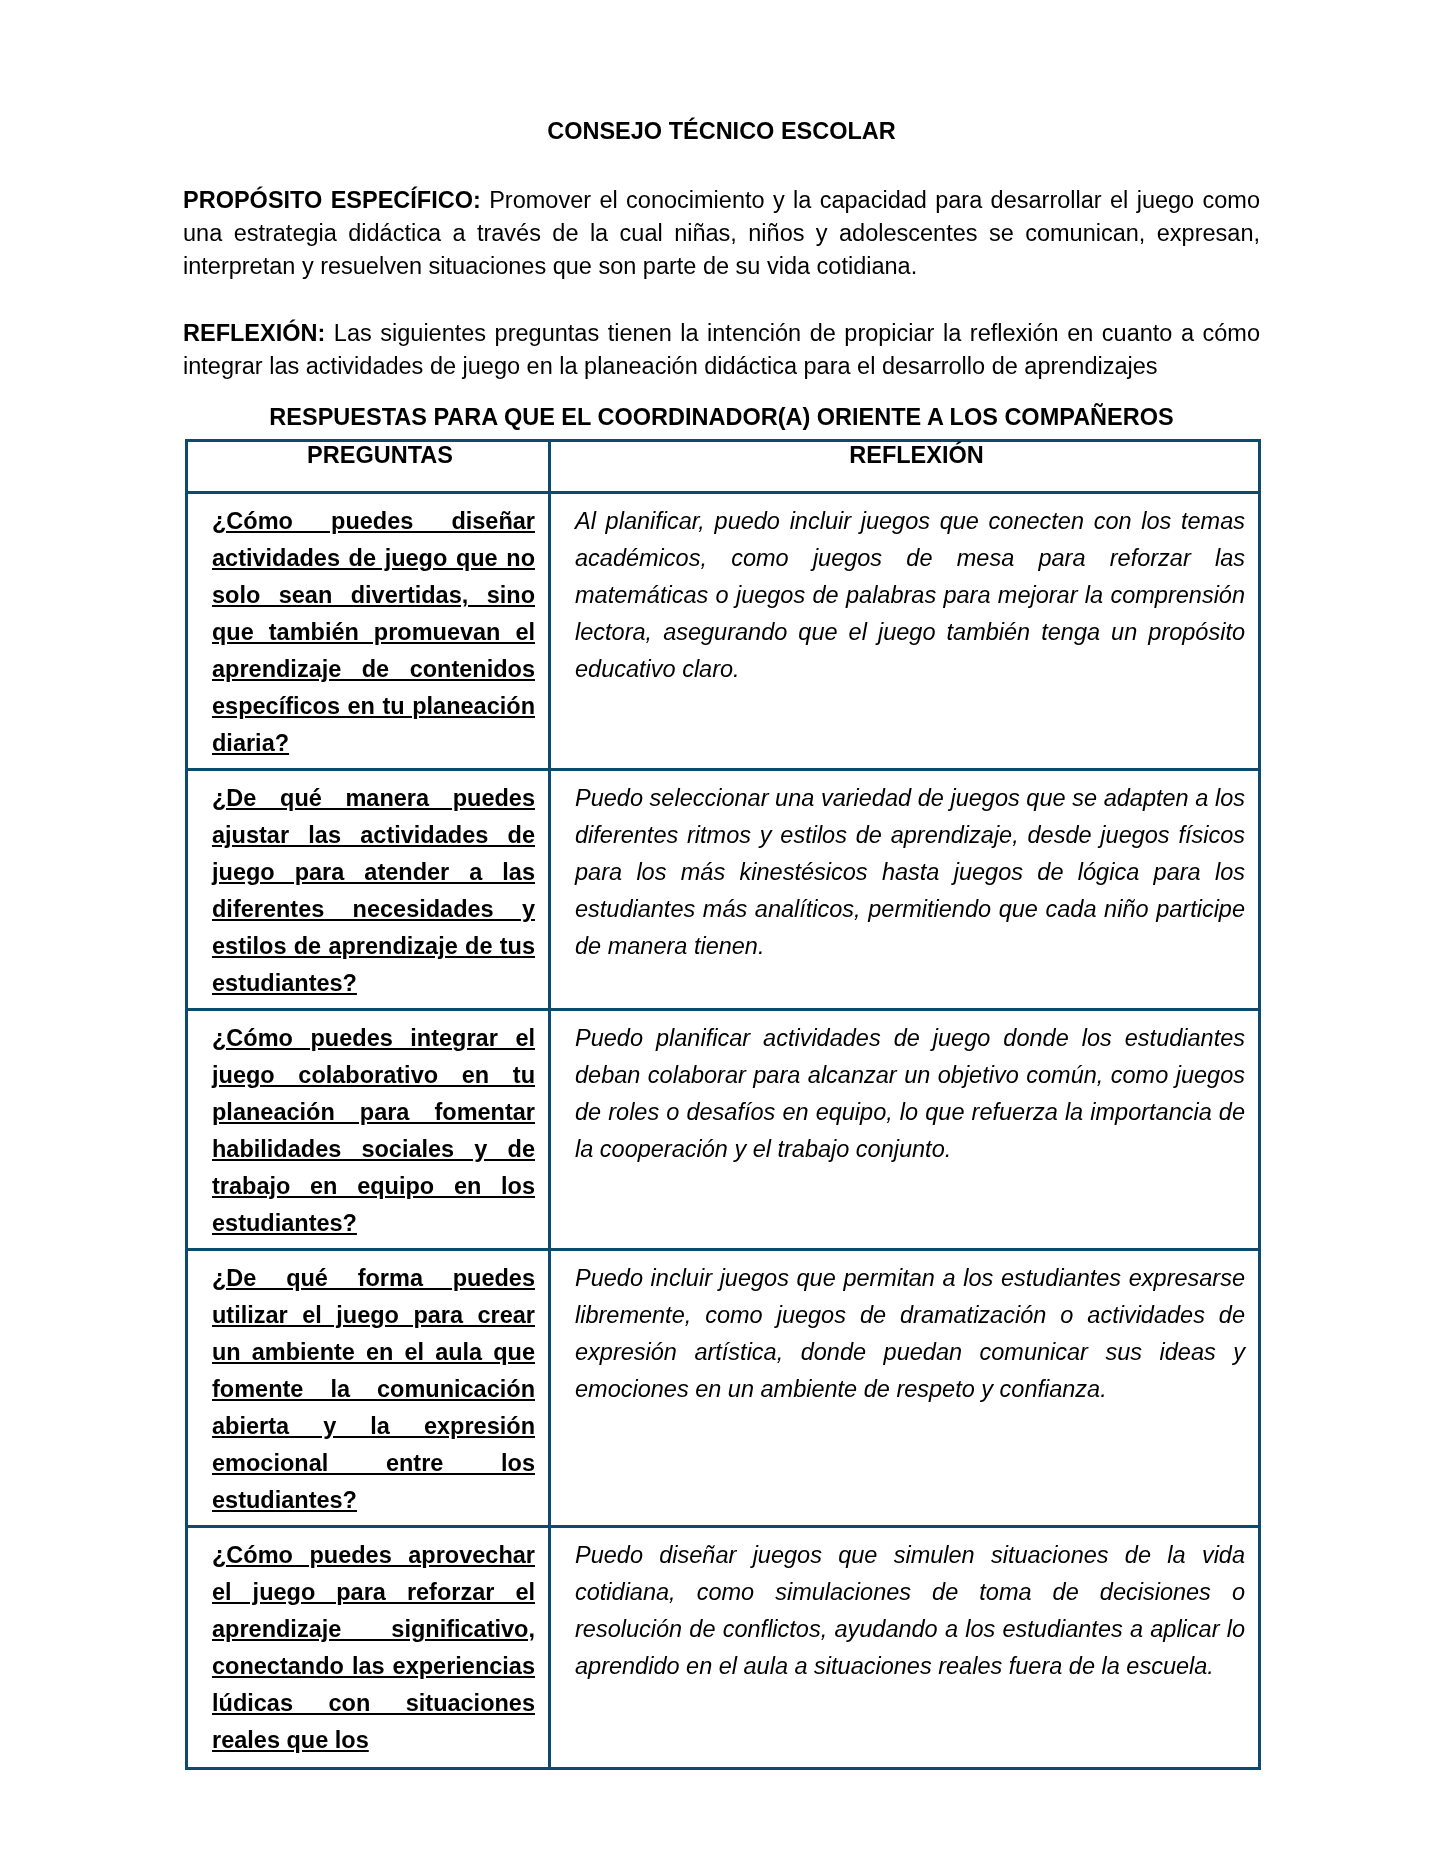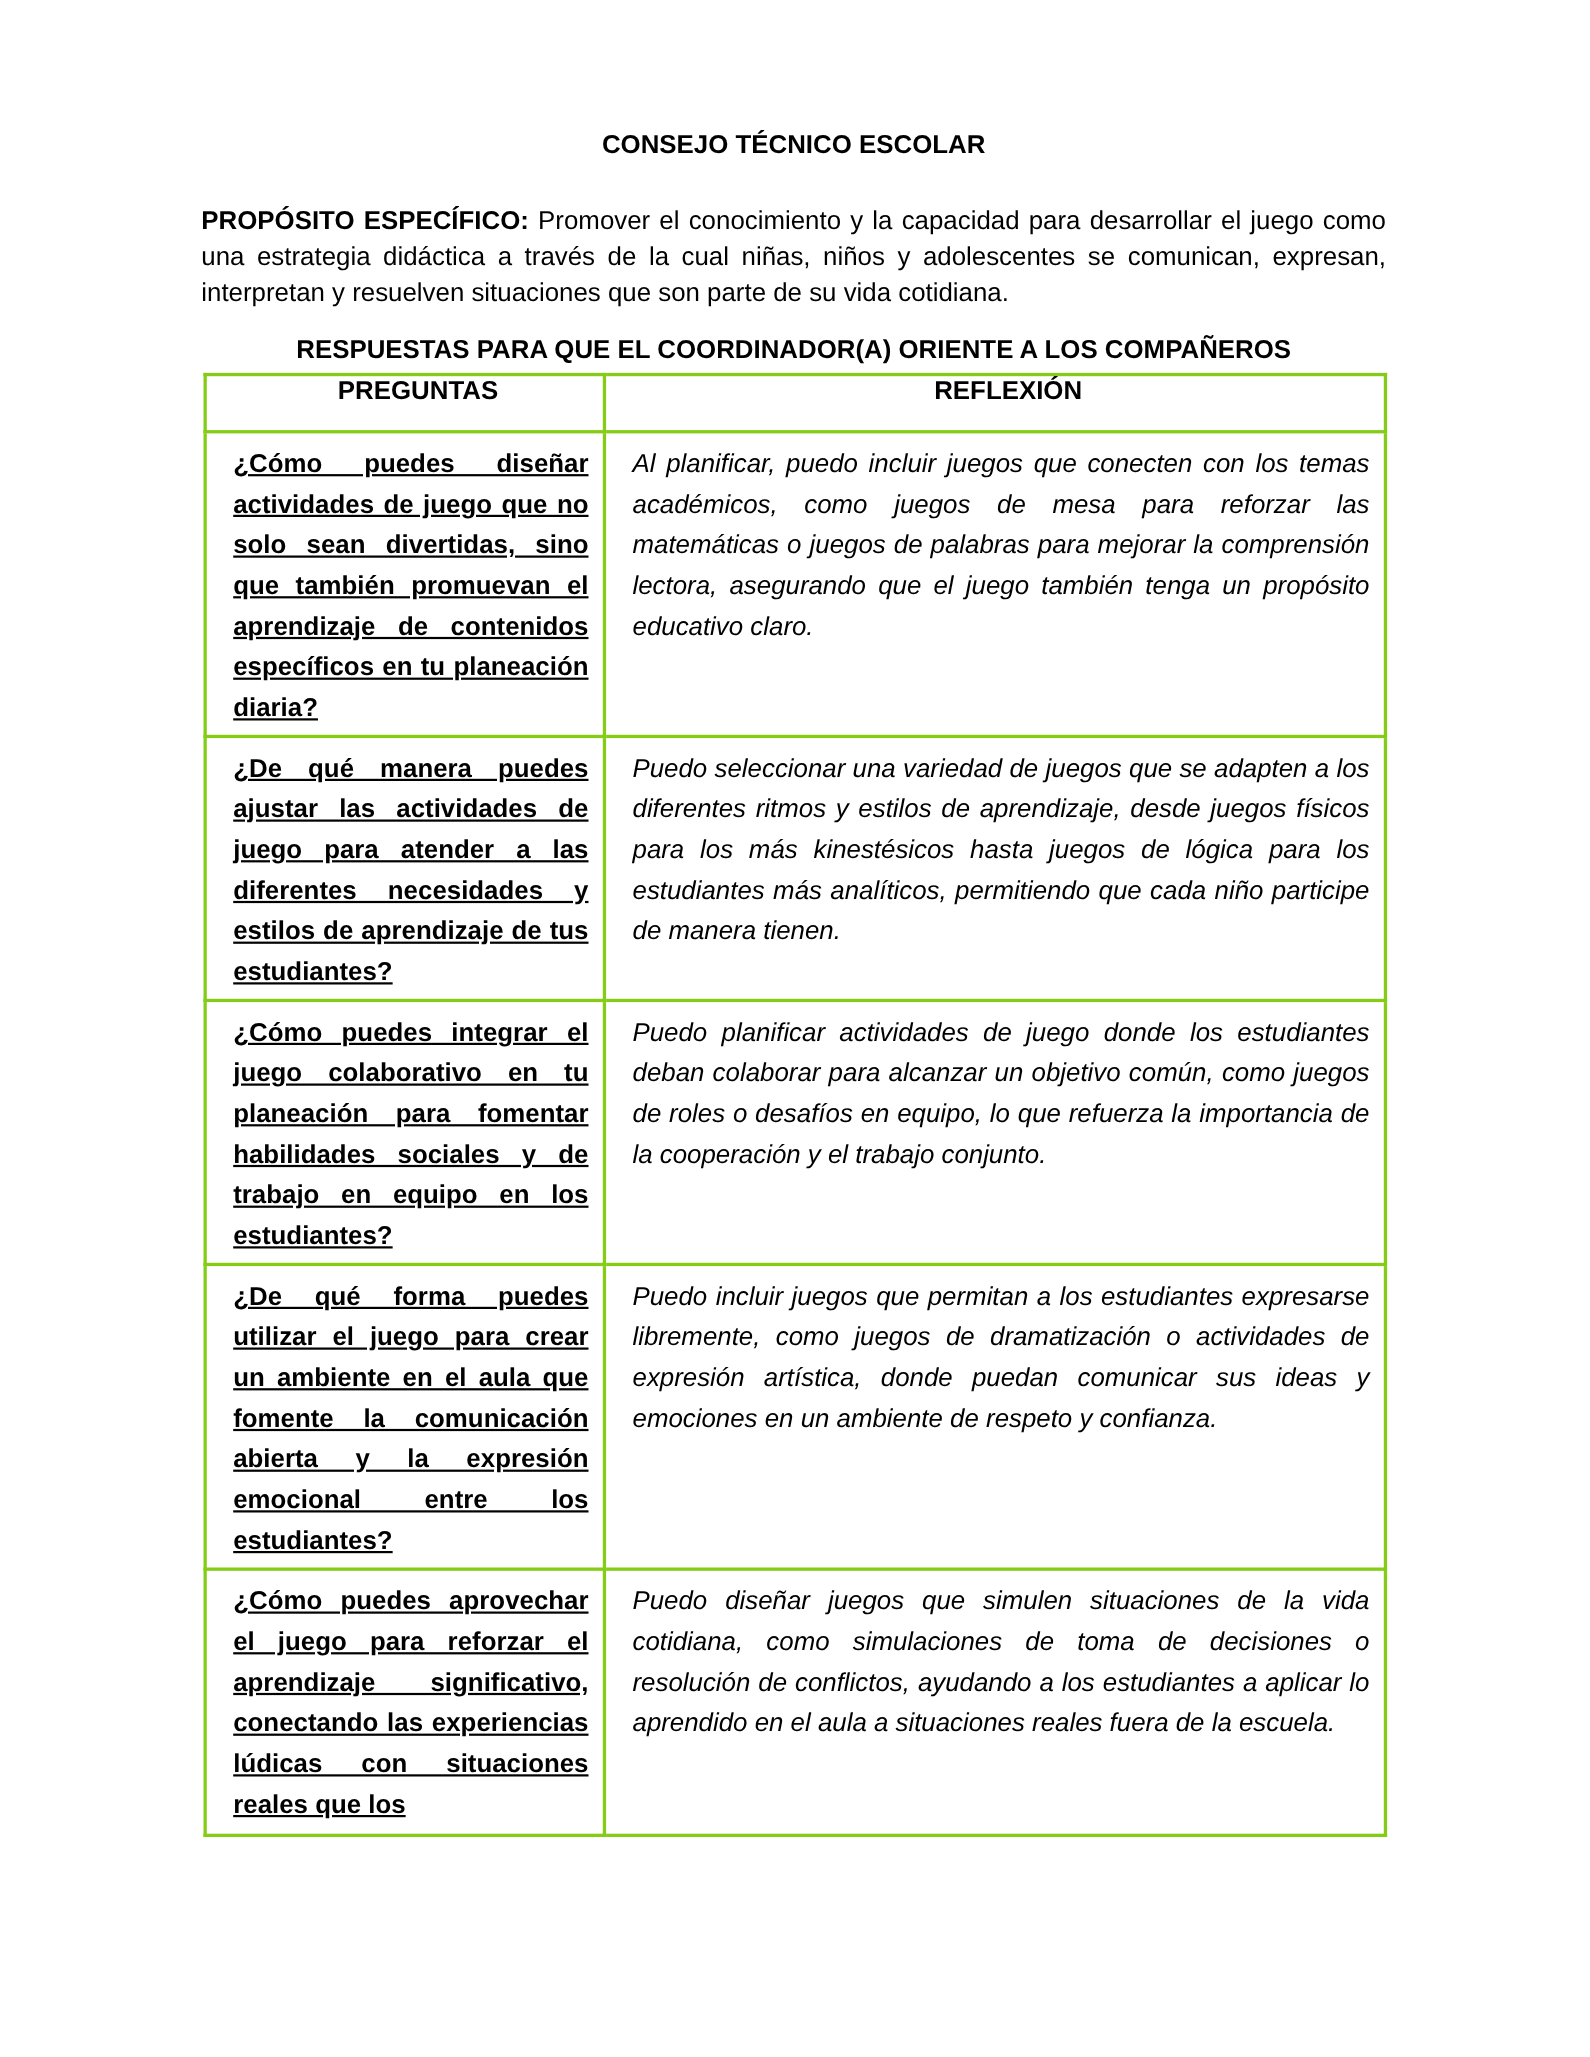--- a/index.html
+++ b/index.html
@@ -40,21 +40,21 @@
   }
   table.qr-table {
     border-collapse: collapse;
     table-layout: fixed;
     width: 1073px;
     margin-left: 2px;
     margin-top: 3px;
   }
   table.qr-table th,
   table.qr-table td {
-    border: 3px solid #84cc16;
+    border: 3px solid #0c4a6e;
     box-sizing: border-box;
     vertical-align: top;
     padding-left: 24px;
   }
   col.c-preguntas { width: 363px; }
   col.c-reflexion { width: 710px; }
   th.hcell {
     height: 52px;
     vertical-align: middle;
     text-align: center;
@@ -79,20 +79,21 @@
 <body>
 
 <div class="page">
 
   <div class="doc-title">
     <div>CONSEJO TÉCNICO ESCOLAR</div>
   </div>
 
   <p class="para para-1"><span class="para-label">PROPÓSITO ESPECÍFICO:</span><span> Promover el conocimiento y la capacidad para desarrollar el juego como una estrategia didáctica a través de la cual niñas, niños y adolescentes se comunican, expresan, interpretan y resuelven situaciones que son parte de su vida cotidiana.</span></p>
 
+  <p class="para para-2"><span class="para-label">REFLEXIÓN:</span><span> Las siguientes preguntas tienen la intención de propiciar la reflexión en cuanto a cómo integrar las actividades de juego en la planeación didáctica para el desarrollo de aprendizajes</span></p>
 
   <div class="table-caption">RESPUESTAS PARA QUE EL COORDINADOR(A) ORIENTE A LOS COMPAÑEROS</div>
 
   <table class="qr-table">
     <colgroup>
       <col class="c-preguntas">
       <col class="c-reflexion">
     </colgroup>
     <tbody>
       <tr>

